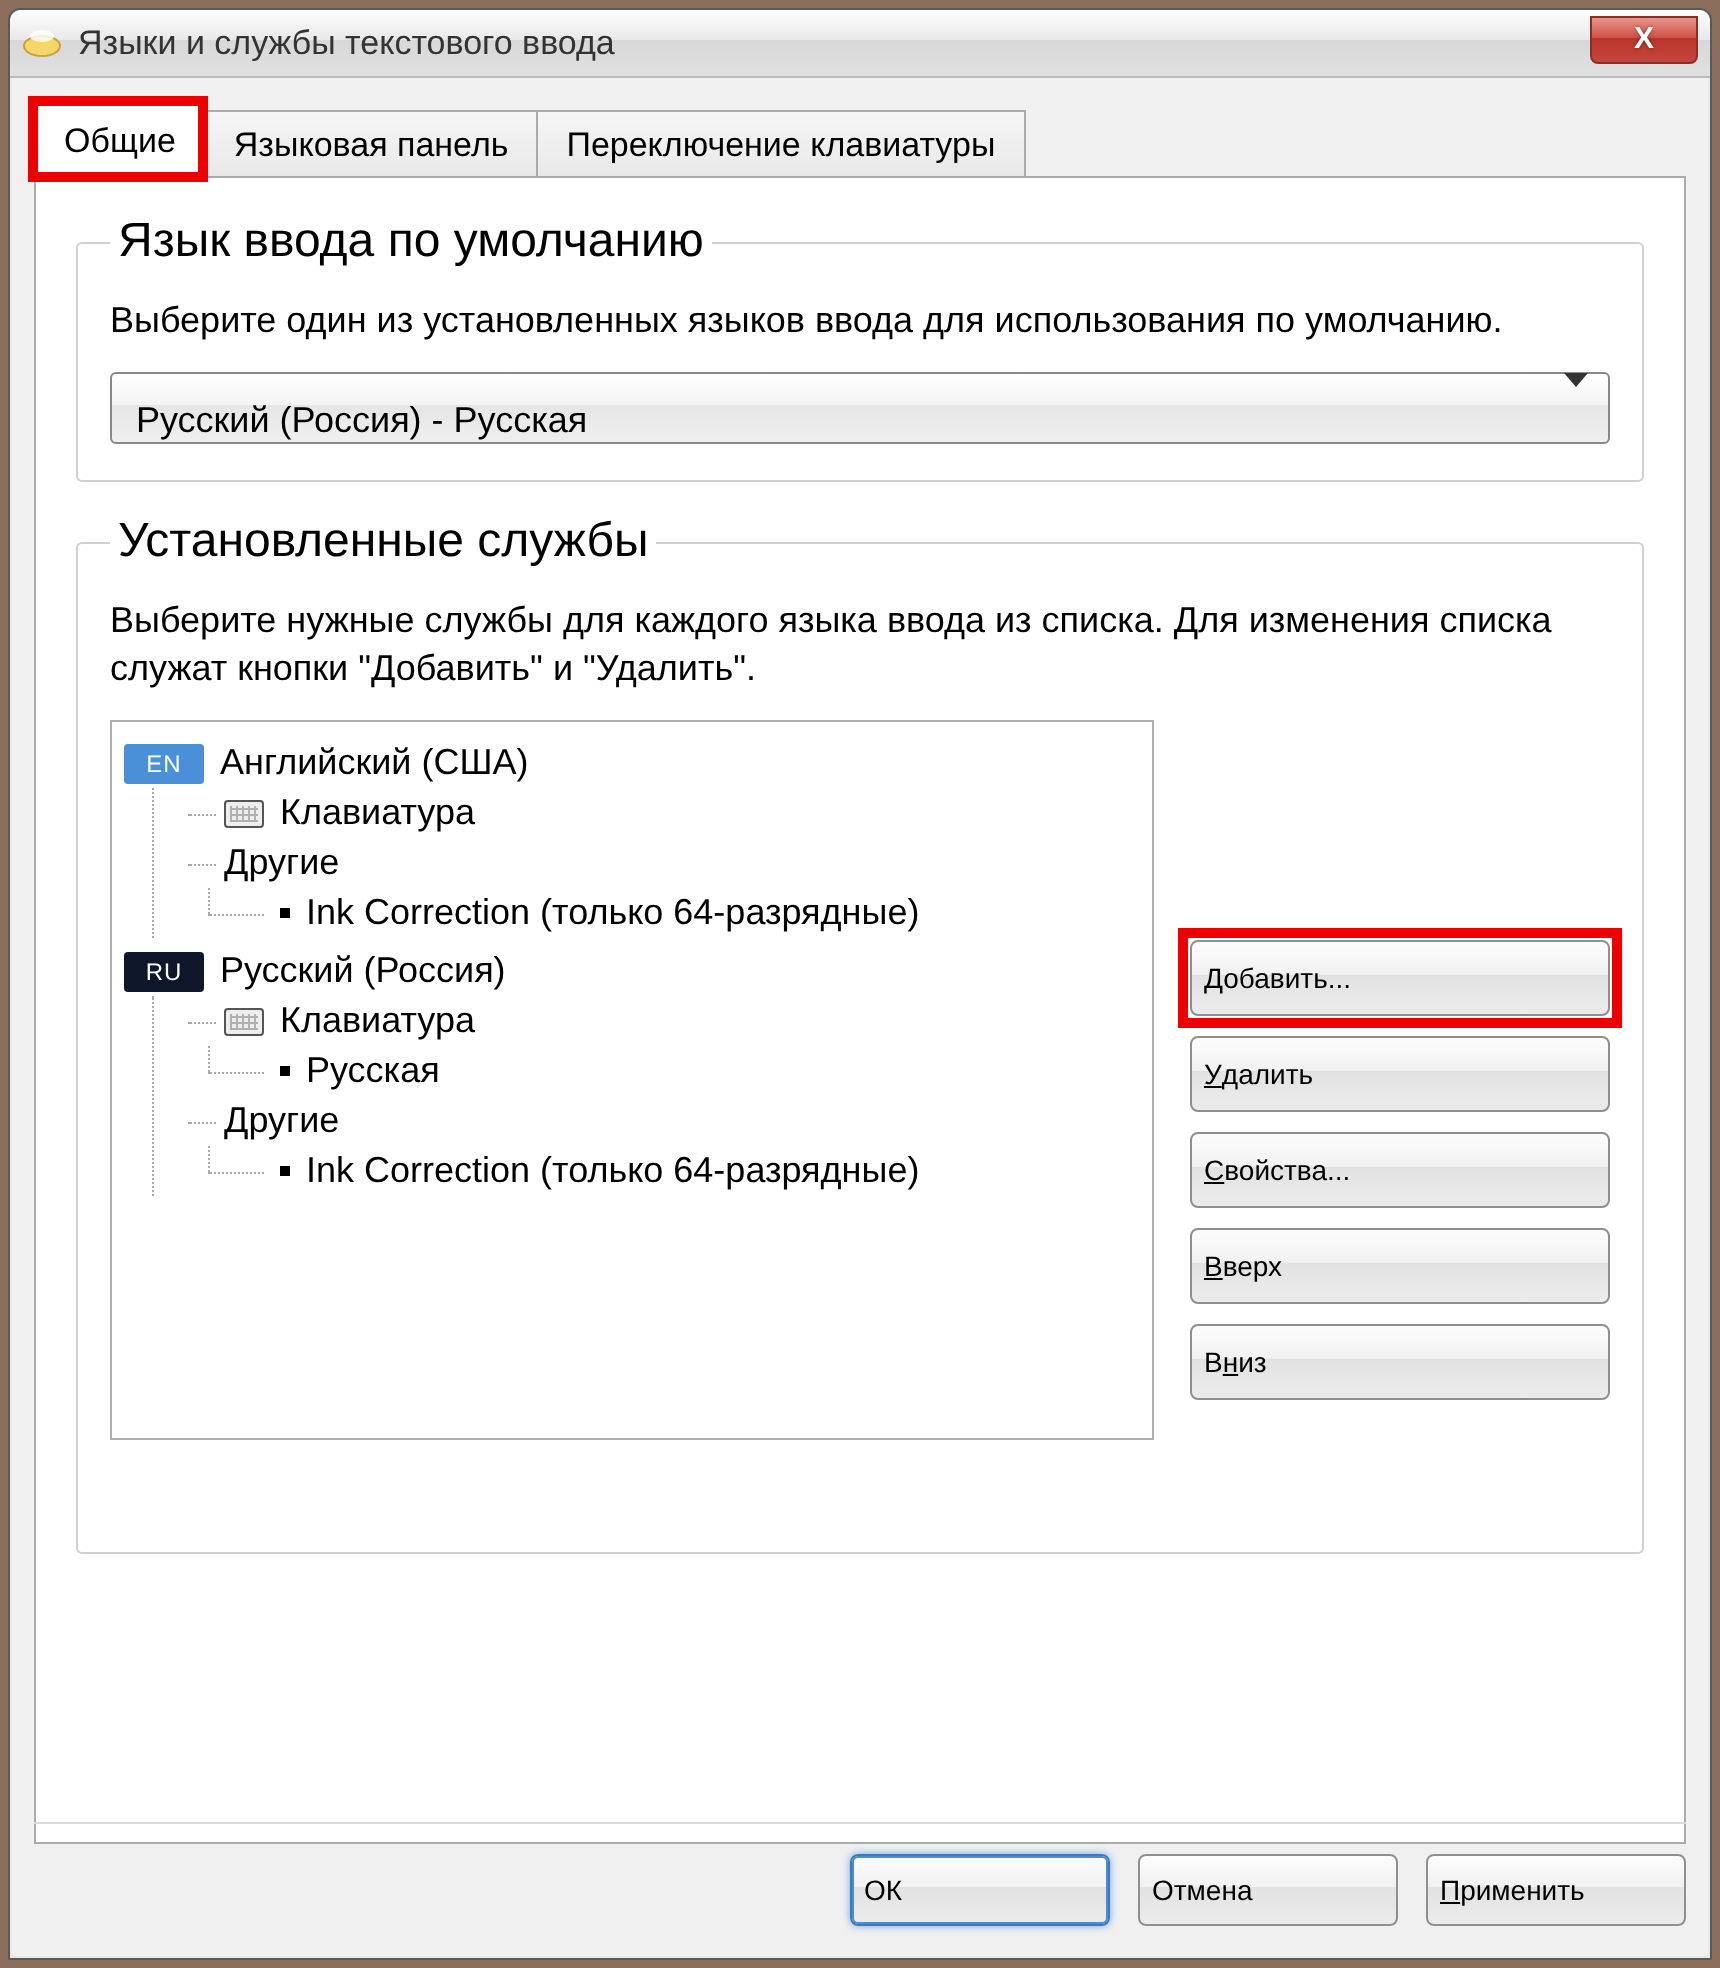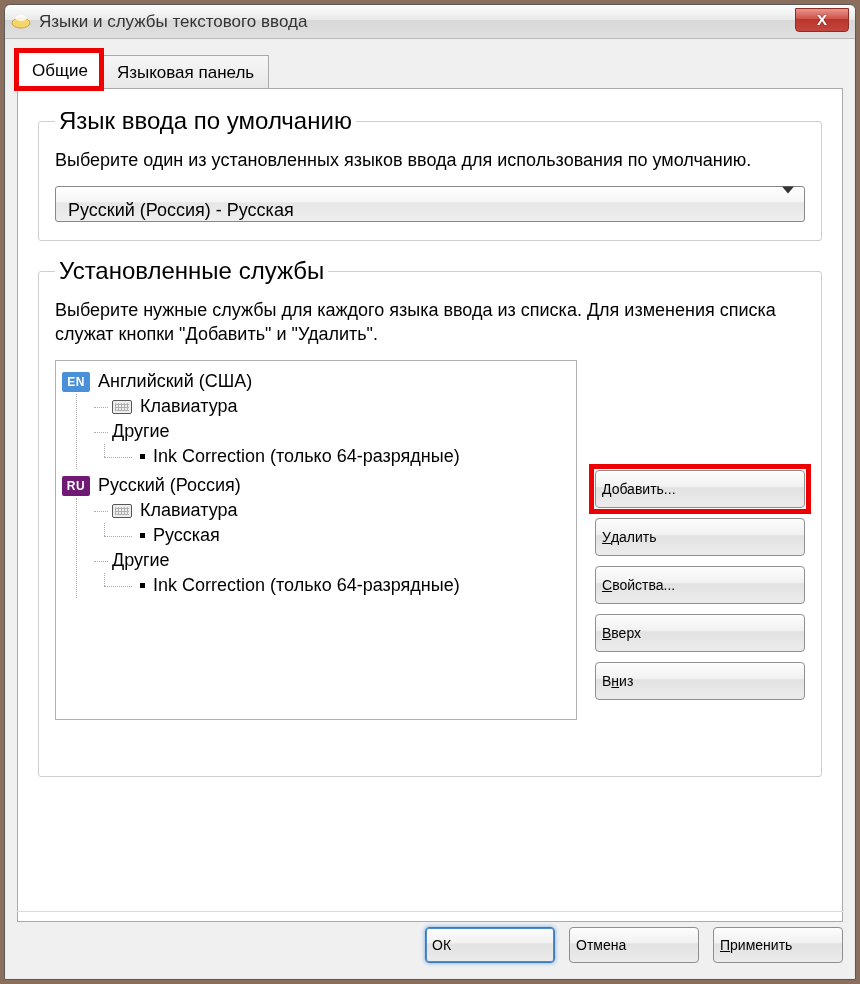--- a/index.html
+++ b/index.html
@@ -61,25 +61,25 @@
 
   .services-row { display: flex; gap: 18px; }
   .tree-box {
     flex: 1; border: 1px solid #B0B0B0; background: #FFF; min-height: 360px;
     padding: 8px 6px 8px 6px; font-size: 18px; color: #000;
   }
   .tree ul { list-style: none; margin: 0; padding: 0; }
   .tree > ul > li { margin-bottom: 4px; }
   .lang-row { display: flex; align-items: center; gap: 8px; padding: 2px 0; }
   .lang-badge {
-    width: 28px; height: 20px; border-radius: 2px; color: #FFF;
-    font-size: 12px; font-weight: bold; display: flex; align-items: center; justify-content: center;
+    width: 40px; height: 20px; border-radius: 2px; color: #FFF;
+    font-size: 12px; font-weight: normal; display: flex; align-items: center; justify-content: center;
     letter-spacing: 0.5px;
   }
-  .en { background: #4A90D9; } .ru { background: #701a75; }
+  .en { background: #4A90D9; } .ru { background: #0f172a; }
   .sub { margin-left: 32px; position: relative; }
   .sub::before { content:""; position:absolute; left:-18px; top:0; bottom:0; border-left:1px dotted #AAA; }
   .cat-row { display: flex; align-items: center; gap: 8px; padding: 2px 0; margin-left: 18px; position: relative; }
   .cat-row::before { content:""; position:absolute; left:-18px; top:50%; width:14px; border-top:1px dotted #AAA; }
   .kb-icon {
     width: 20px; height: 14px; background: #EEE; border: 1px solid #555; border-radius: 2px;
     position: relative; display: inline-block;
   }
   .kb-icon::after { content:""; position:absolute; left:2px; right:2px; top:2px; bottom:2px; 
     background: repeating-linear-gradient(90deg,#888 0 1px,transparent 1px 3px),
@@ -129,20 +129,23 @@
   <div class="content">
 
     <div class="tabs">
       <div class="tab active">
         <span>Общие</span>
         <div class="tab-highlight-red"></div>
       </div>
       <div class="tab inactive">
         <span>Языковая панель</span>
       </div>
+      <div class="tab inactive">
+        <span>Переключение клавиатуры</span>
+      </div>
     </div>
 
     <div class="tab-panel">
 
       <fieldset>
         <legend>Язык ввода по умолчанию</legend>
         <div class="desc">Выберите один из установленных языков ввода для использования по умолчанию.</div>
         <div class="combo">
           <span>Русский (Россия) - Русская</span>
           <span class="arrow"><span class="caret-down"></span></span>

